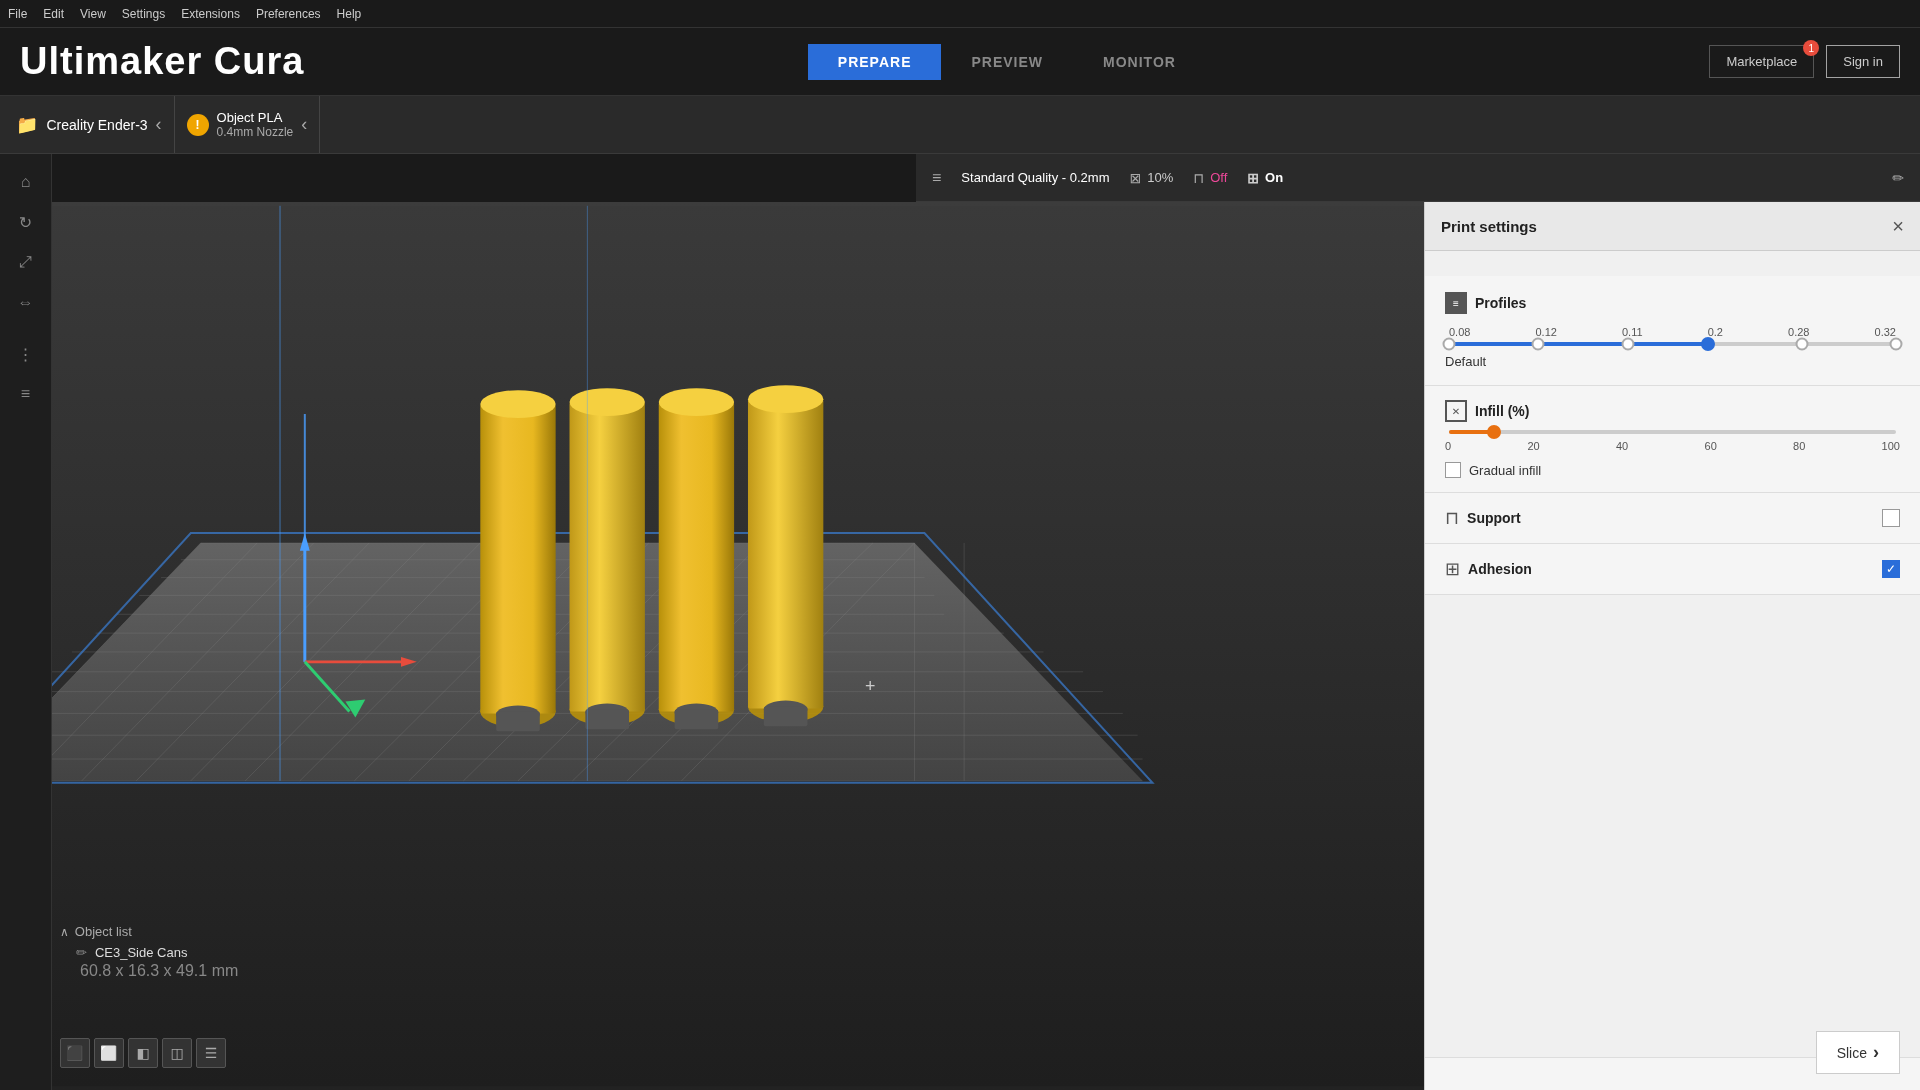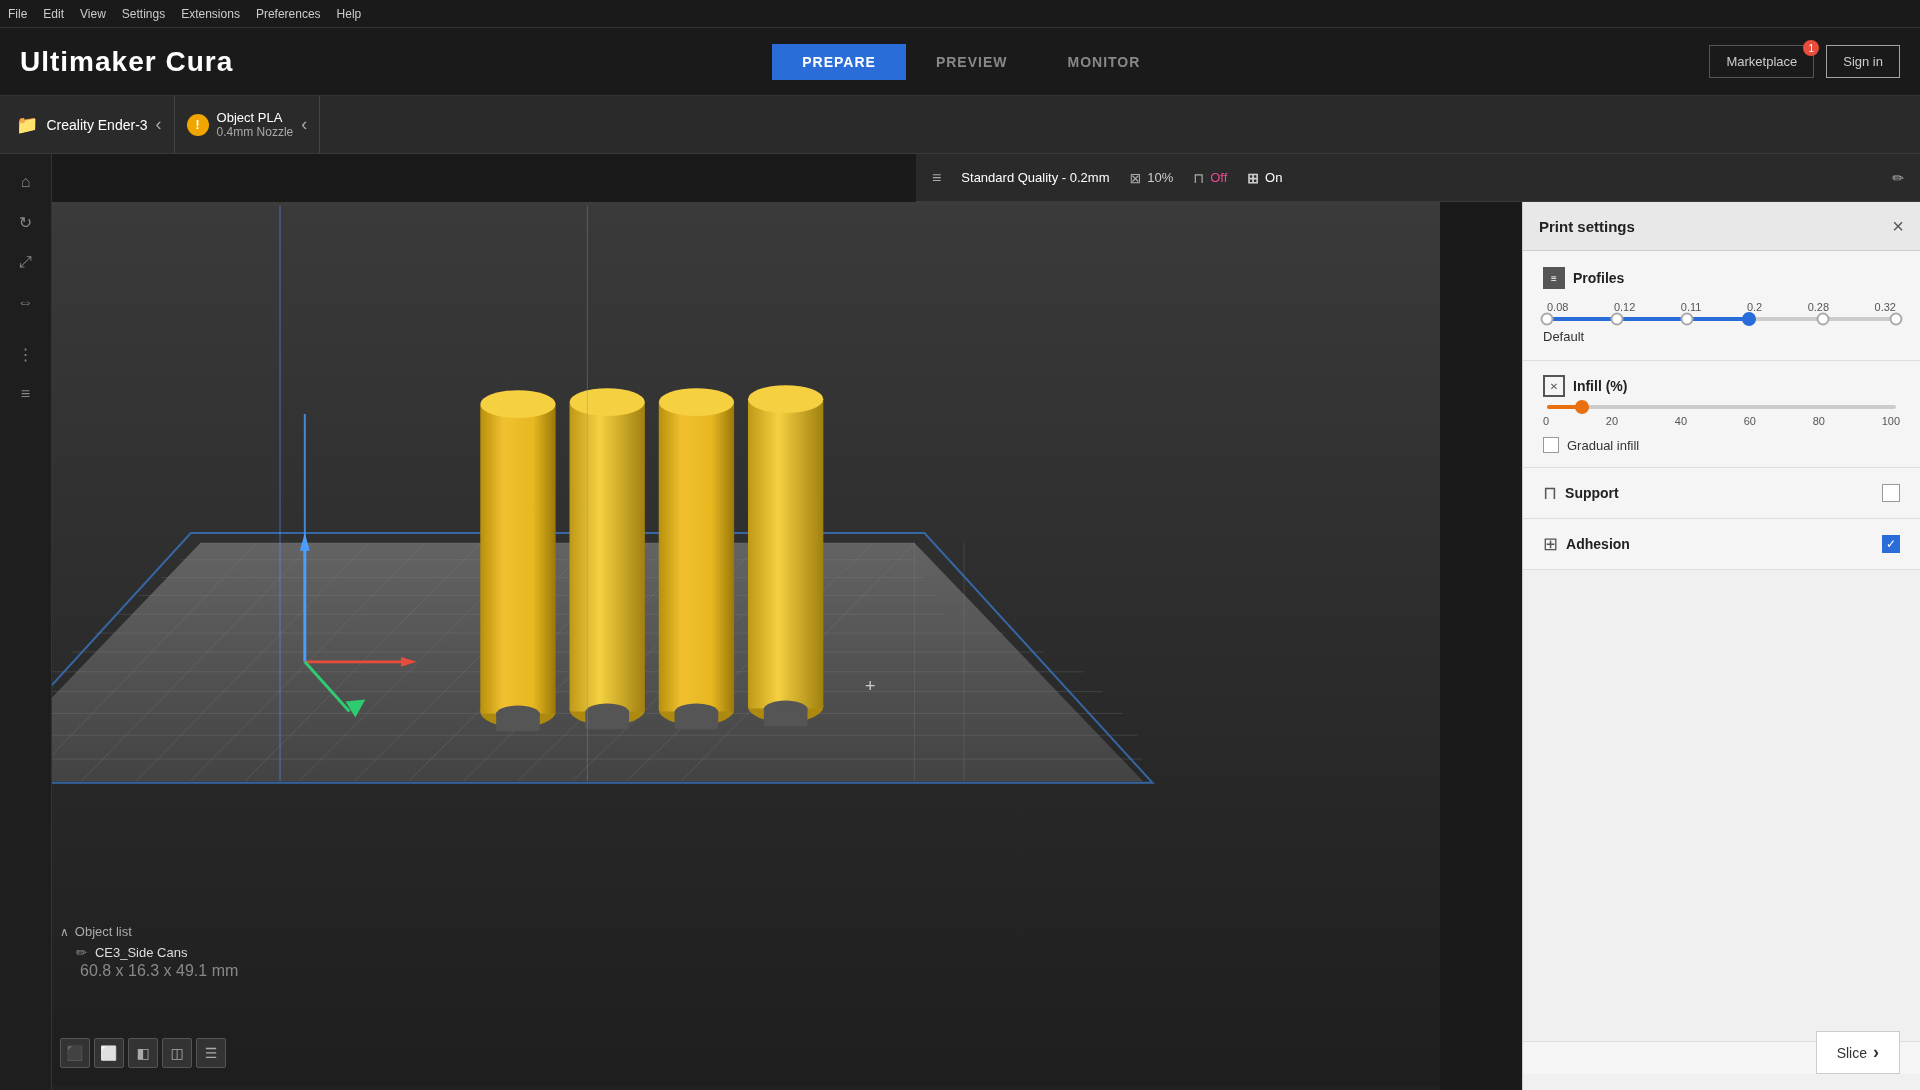--- a/index.html
+++ b/index.html
@@ -4,21 +4,21 @@
   <style>
     * { margin: 0; padding: 0; box-sizing: border-box; }
     body { width: 1920px; height: 1090px; background: #1a1a1a; font-family: 'Segoe UI', Arial, sans-serif; overflow: hidden; position: relative; }
 
     
     #menubar { background: #1a1a1a; height: 28px; display: flex; align-items: center; padding: 0 8px; gap: 16px; border-bottom: 1px solid #333; }
     #menubar span { color: #ccc; font-size: 12px; cursor: pointer; }
 
     
     #header { background: #1a1a1a; height: 68px; display: flex; align-items: center; padding: 0 20px; justify-content: space-between; border-bottom: 1px solid #333; }
-    #logo { color: #fff; font-size: 28px; font-weight: 300; letter-spacing: 1px; }
+    #logo { color: #fff; font-size: 38px; font-weight: 300; letter-spacing: 1px; }
     #logo span { font-weight: 700; }
     #nav-buttons { display: flex; gap: 0; }
     .nav-btn { padding: 10px 30px; font-size: 14px; font-weight: 600; letter-spacing: 1px; cursor: pointer; border: none; background: transparent; color: #888; }
     .nav-btn.active { background: #2a6dd9; color: #fff; }
     #header-right { display: flex; align-items: center; gap: 12px; }
     #marketplace-btn { background: transparent; border: 1px solid #555; color: #ccc; padding: 8px 16px; font-size: 13px; cursor: pointer; position: relative; }
     #marketplace-badge { background: #e74c3c; color: #fff; border-radius: 50%; width: 16px; height: 16px; font-size: 10px; display: flex; align-items: center; justify-content: center; position: absolute; top: -6px; right: -6px; }
     #signin-btn { background: transparent; border: 1px solid #a3a3a3; color: #ccc; padding: 8px 16px; font-size: 13px; cursor: pointer; }
 
     
@@ -136,21 +136,21 @@
   <div class="qbar-item">
     <span style="color:#aaa;font-size:14px;">⊠</span>
     <span style="color:#ccc;font-size:13px;">10%</span>
   </div>
   <div class="qbar-item">
     <span style="color:#aaa;font-size:14px;">⊓</span>
     <span style="color:#ec4899;font-size:13px;">Off</span>
   </div>
   <div class="qbar-item on">
     <span style="color:#ccc;font-size:14px;">⊞</span>
-    <span style="color:#fff;font-size:13px;font-weight:400;">On</span>
+    <span style="color:#fff;font-size:13px;font-weight:700;">On</span>
   </div>
   <span style="color:#aaa;font-size:14px;cursor:pointer;margin-left:auto;">✏</span>
 </div>
 
 <div id="left-toolbar" style="position:absolute;left:0;top:154px;width:52px;background:#1e1e1e;height:calc(100% - 154px);border-right:1px solid #333;display:flex;flex-direction:column;align-items:center;padding-top:10px;gap:4px;z-index:10;">
   <button class="tool-btn" style="font-size:16px;color:#888;">⌂</button>
   <button class="tool-btn" style="font-size:16px;color:#888;">↻</button>
   <button class="tool-btn" style="font-size:16px;color:#888;">⤢</button>
   <button class="tool-btn" style="font-size:16px;color:#888;">⇔</button>
   <div style="margin-top:8px;"></div>
@@ -276,21 +276,21 @@
       <line x1="255" y1="460" x2="300" y2="510" stroke="#2ecc71" stroke-width="3"></line>
       <polygon points="306,516 296,500 316,498" fill="#2ecc71"></polygon>
 
       <line x1="255" y1="340" x2="255" y2="210" stroke="#4a9eff" stroke-width="2" opacity="0.8"></line>
     </g>
 
     <text x="820" y="490" fill="#ccc" font-size="18">+</text>
   </svg>
 </div>
 
-<div id="print-settings" style="position:absolute;top:202px;right:0;width:398px;bottom:0;background:#f0f0f0;border-left:1px solid #ccc;z-index:20;display:flex;flex-direction:column;">
+<div id="print-settings" style="position:absolute;top:202px;right:0;width:496px;bottom:0;background:#f0f0f0;border-left:1px solid #ccc;z-index:20;display:flex;flex-direction:column;gap:25px;">
   <div id="ps-header" style="background:#e8e8e8;padding:14px 16px;display:flex;align-items:center;justify-content:space-between;border-bottom:1px solid #ccc;">
     <span style="font-size:15px;font-weight:600;color:#222;">Print settings</span>
     <button id="ps-close" style="background:none;border:none;font-size:20px;color:#555;cursor:pointer;line-height:1;">×</button>
   </div>
 
   <div id="ps-content" style="flex:1;overflow-y:auto;">
 
     <div class="ps-row" style="padding:16px 20px;border-bottom:1px solid #ddd;background:#f5f5f5;">
       <div class="ps-row-header" style="display:flex;align-items:center;gap:8px;margin-bottom:12px;">
         <div style="width:22px;height:22px;background:#555;display:flex;align-items:center;justify-content:center;">

